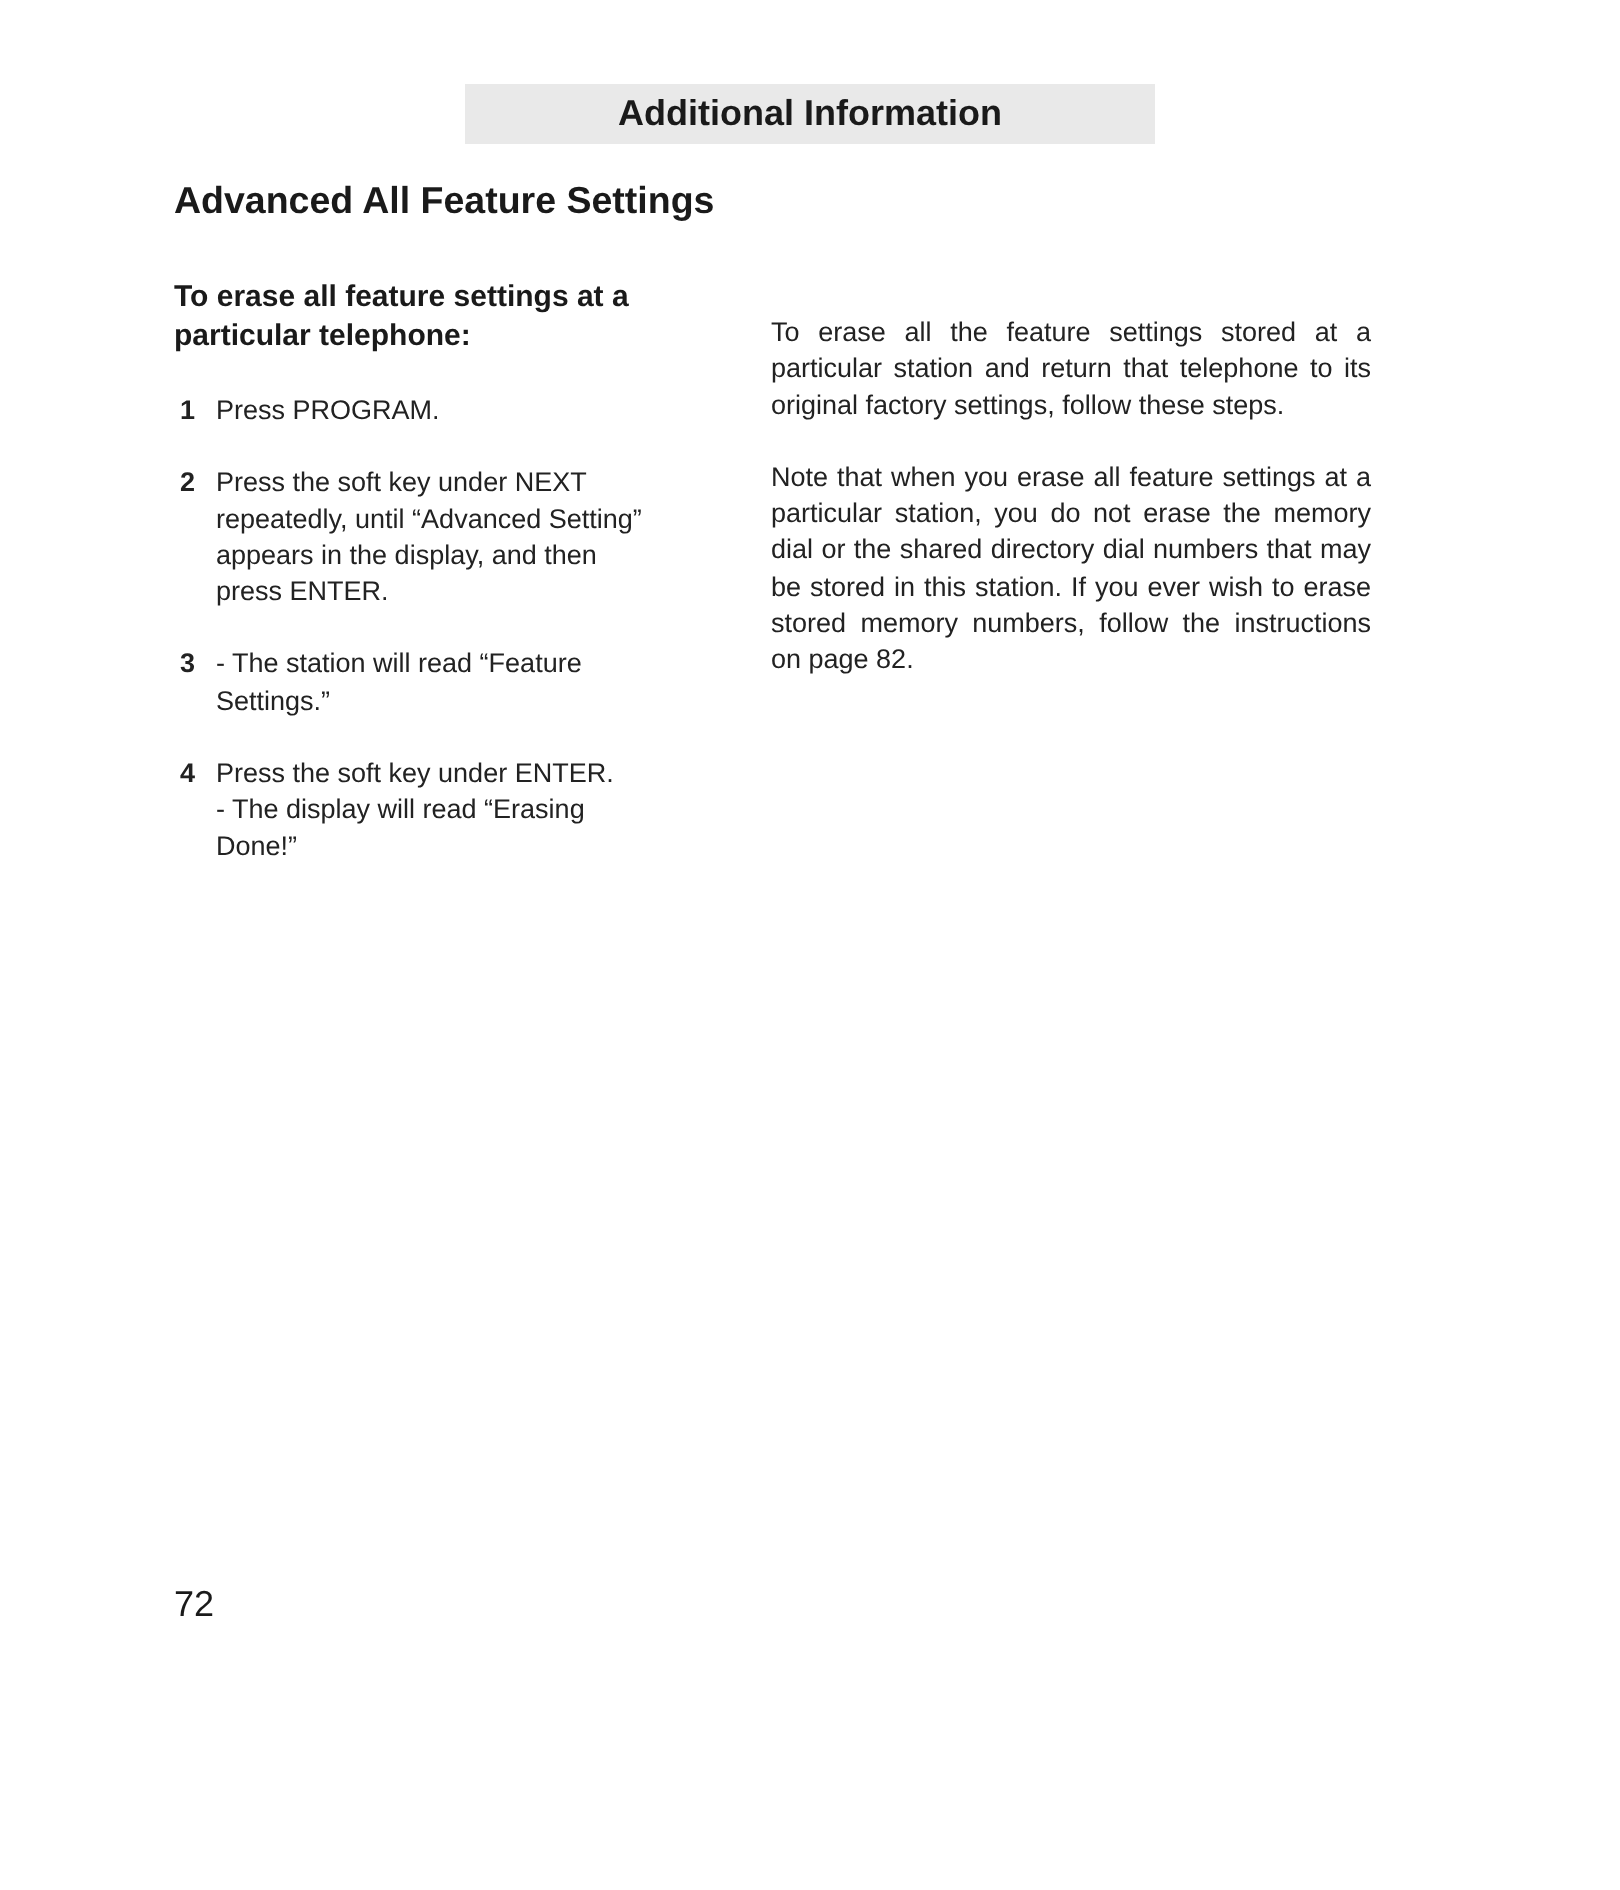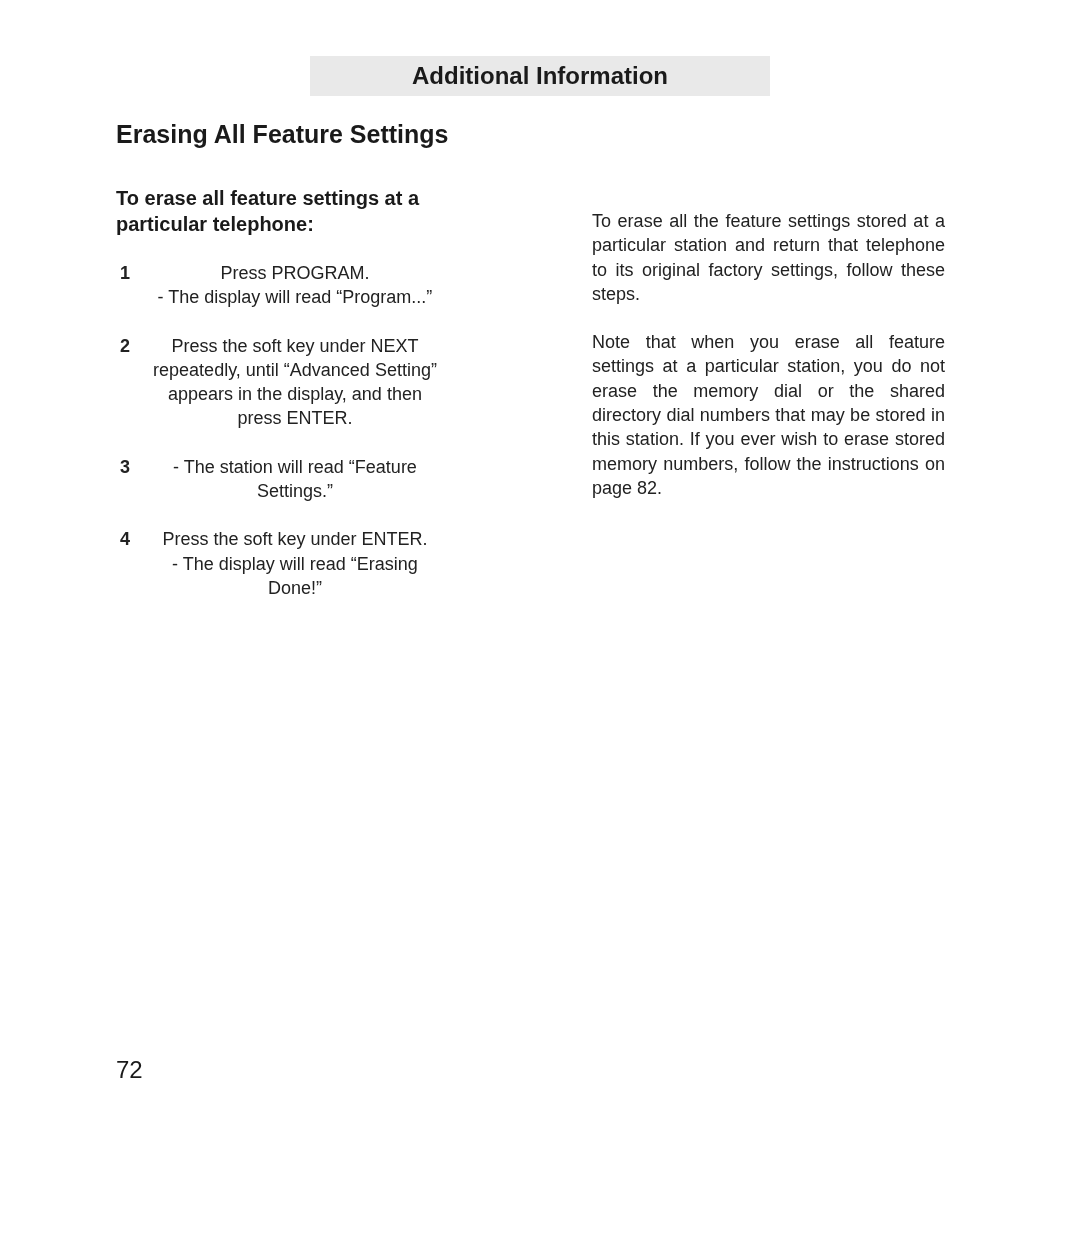--- a/index.html
+++ b/index.html
@@ -40,21 +40,21 @@
     font-weight: bold;
     font-size: 25px;
     color: #1a1a1a;
   }
   .columns {
     position: absolute;
     top: 185px;
     left: 116px;
     width: 866px;
     display: flex;
-    gap: 99px;
+    gap: 68px;
   }
   .col-left {
     width: 330px;
   }
   .col-right {
     width: 400px;
     padding-top: 24px;
   }
   .subhead {
     font-family: Arial, Helvetica, sans-serif;
@@ -73,62 +73,59 @@
     gap: 14px;
     color: #222;
   }
   .step-num {
     font-weight: bold;
     min-width: 14px;
     text-align: right;
   }
   .step-body {
     flex: 1;
-    text-align: center;
   }
   .step-note {
     display: block;
   }
   .para {
     font-family: Arial, Helvetica, sans-serif;
     font-size: 18px;
     line-height: 1.35;
     color: #222;
     text-align: justify;
     margin-bottom: 24px;
-    margin-left: 47px;
   }
   .page-number {
     position: absolute;
     bottom: 176px;
     left: 116px;
     font-family: Arial, Helvetica, sans-serif;
     font-size: 24px;
     color: #1a1a1a;
   }
 </style>
 </head>
 <body>
 
 <div class="page">
 
   <div class="header-band">Additional Information</div>
 
-  <div class="section-title">Erasing All Feature Settings</div>
+  <div class="section-title">Advanced All Feature Settings</div>
 
   <div class="columns">
 
     <div class="col-left">
       <div class="subhead">To erase all feature settings at a particular telephone:</div>
 
       <div class="step">
         <div class="step-num">1</div>
         <div class="step-body">
           <span>Press PROGRAM.</span>
-          <span class="step-note">- The display will read “Program...”</span>
         </div>
       </div>
 
       <div class="step">
         <div class="step-num">2</div>
         <div class="step-body">
           <span>Press the soft key under NEXT repeatedly, until “Advanced Setting” appears in the display, and then press ENTER.</span>
           <span class="step-note"></span>
         </div>
       </div>

